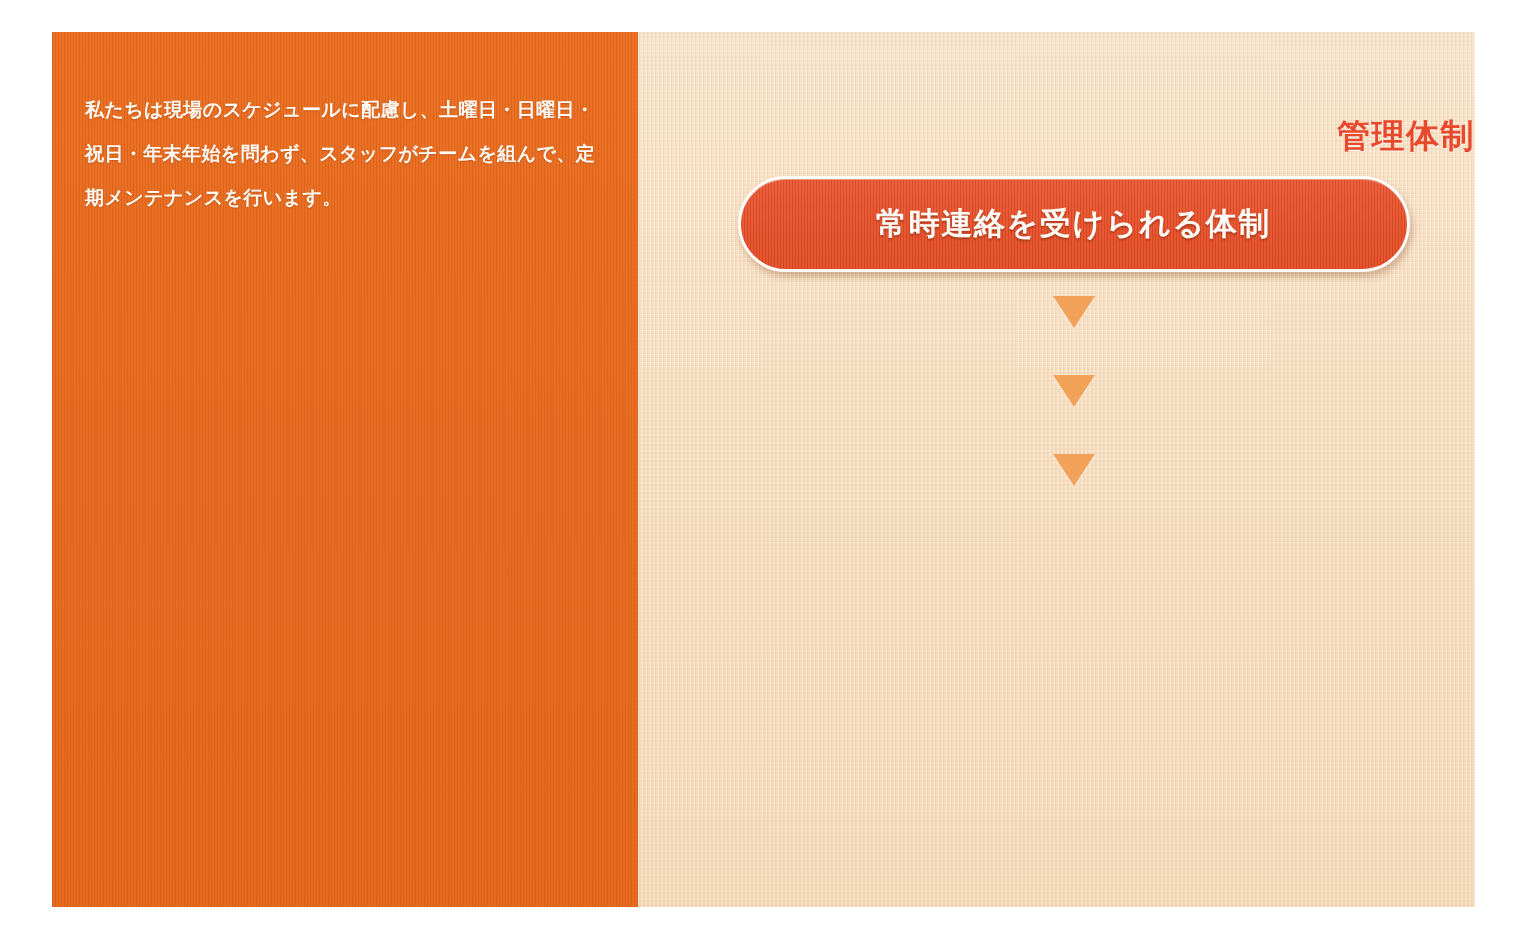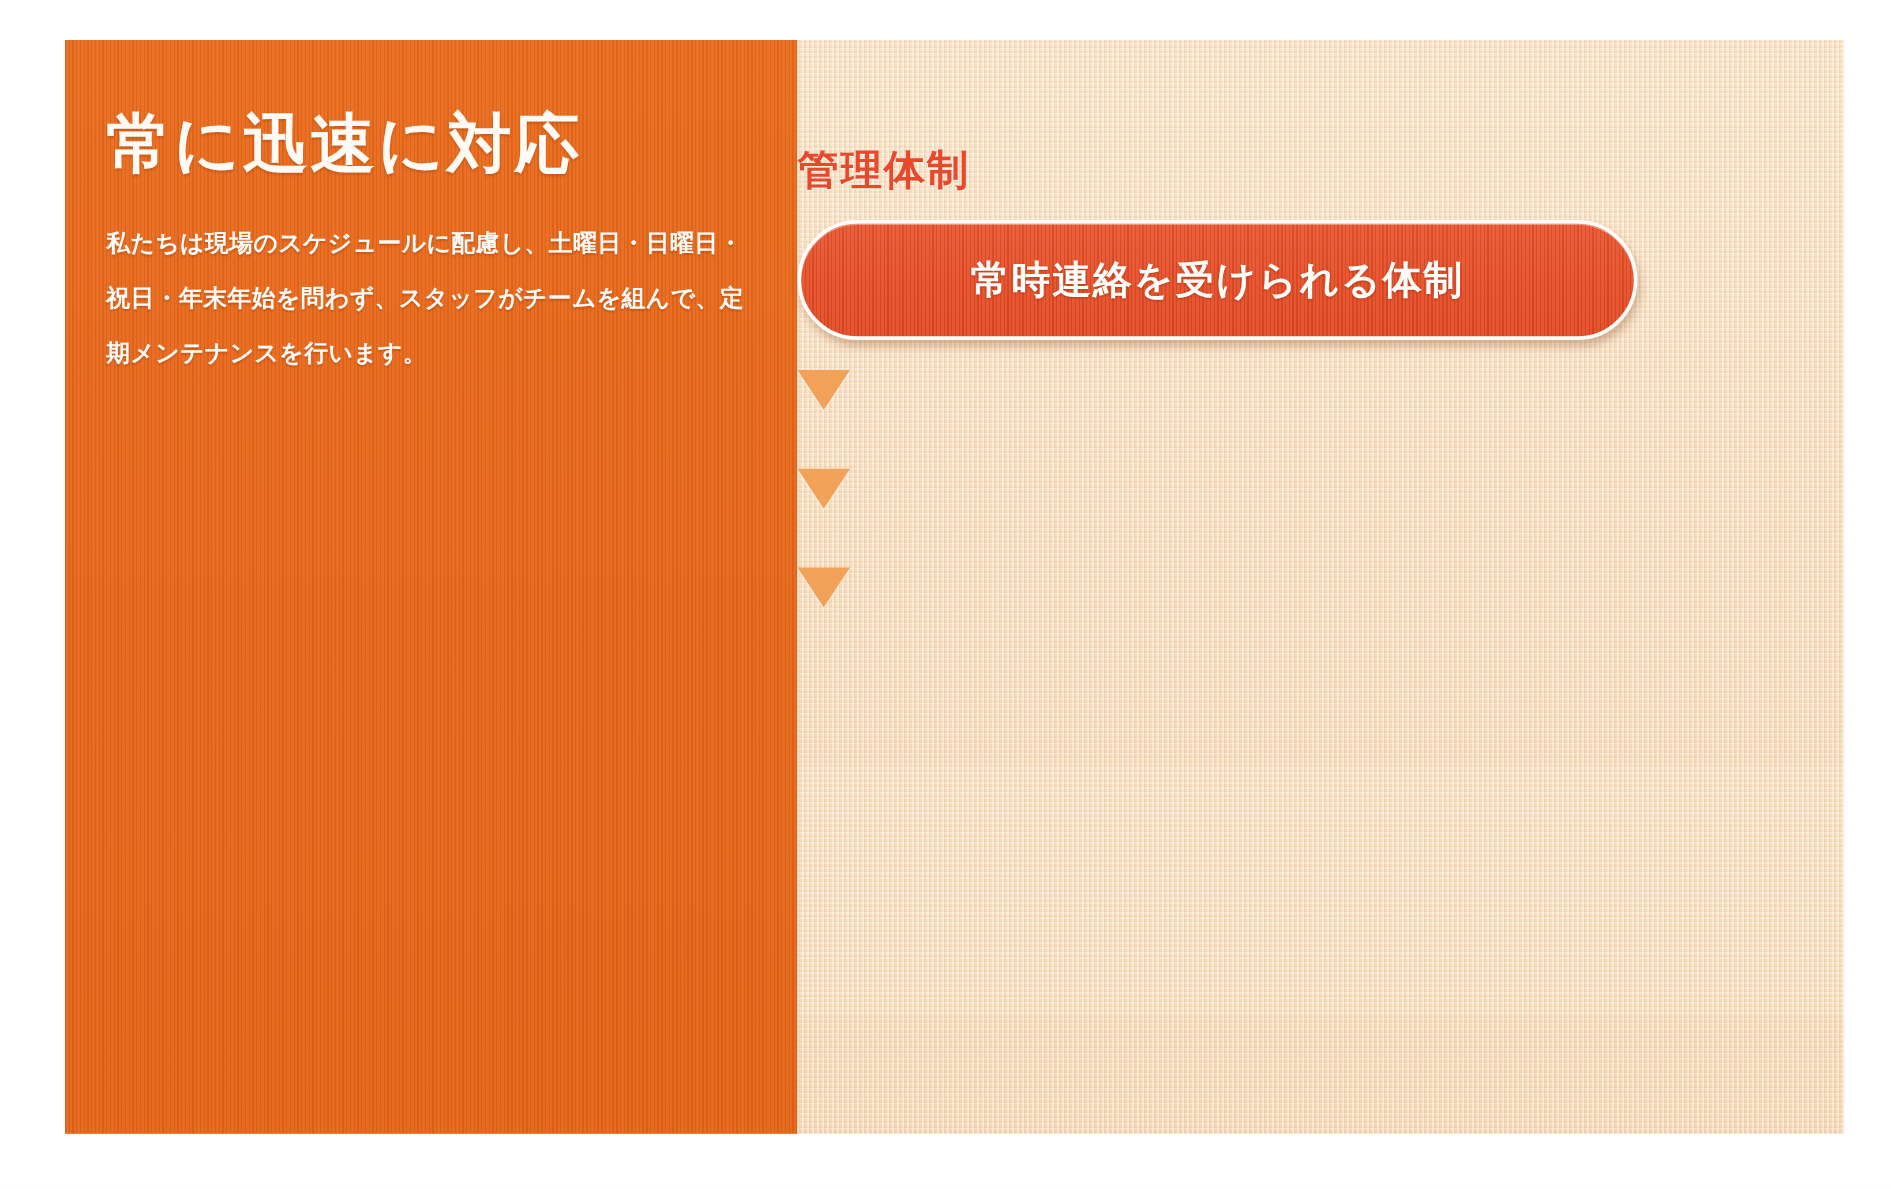--- a/index.html
+++ b/index.html
@@ -103,37 +103,39 @@
         rgba(255,255,255,0.0) 4px
       ),
       linear-gradient(180deg, #f9e2c6 0%, #f7dcbb 45%, #f6d8b4 100%);
   }
 
   #right-heading {
     position: absolute;
     top: 82px;
     left: 0;
     width: 100%;
-    text-align: left;
+    text-align: right;
     font-family: Liberation Mono, monospace;
     font-weight: 700;
     font-size: 33px;
     letter-spacing: 1.5px;
     color: #e8482b;
     text-shadow: 0 1px 1px rgba(255,255,255,0.75);
   }
 
   
   #flow {
     position: absolute;
     top: 144px;
     left: 0;
     width: 100%;
     display: flex;
     flex-direction: column;
+    align-items: center;
+    padding-left: 17px;
   }
 
   .pill {
     position: relative;
     width: 672px;
     height: 96px;
     border-radius: 48px;
     box-sizing: border-box;
     border: 3.5px solid #fffdfa;
     background-color: #e8502a;
@@ -176,21 +178,20 @@
 </style>
 </head>
 <body>
 
 <div id="page">
 
   <div id="panel">
 
     <div id="left-col">
 
-      <h1 id="left-heading">常に迅速に対応</h1>
 
       <p class="left-para">私たちは現場のスケジュールに配慮し、土曜日・日曜日・祝日・年末年始を問わず、スタッフがチームを組んで、定期メンテナンスを行います。</p>
 
     </div>
 
     <div id="right-col">
 
       <div id="right-heading">管理体制</div>
 
       <div id="flow">

